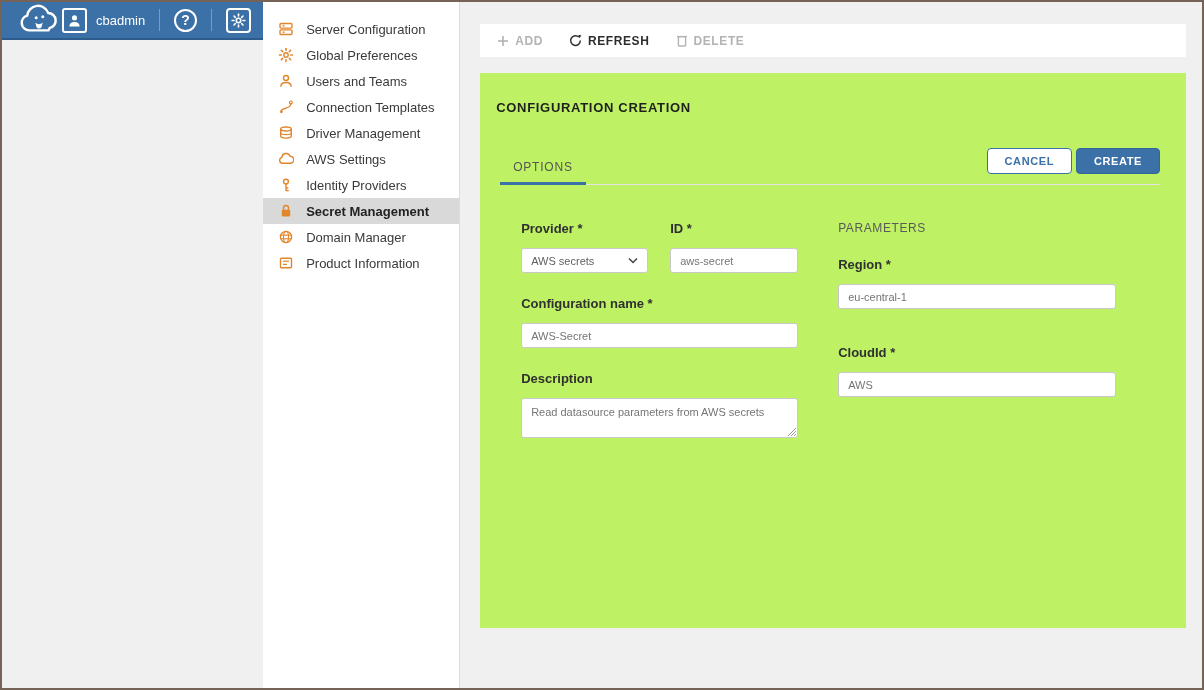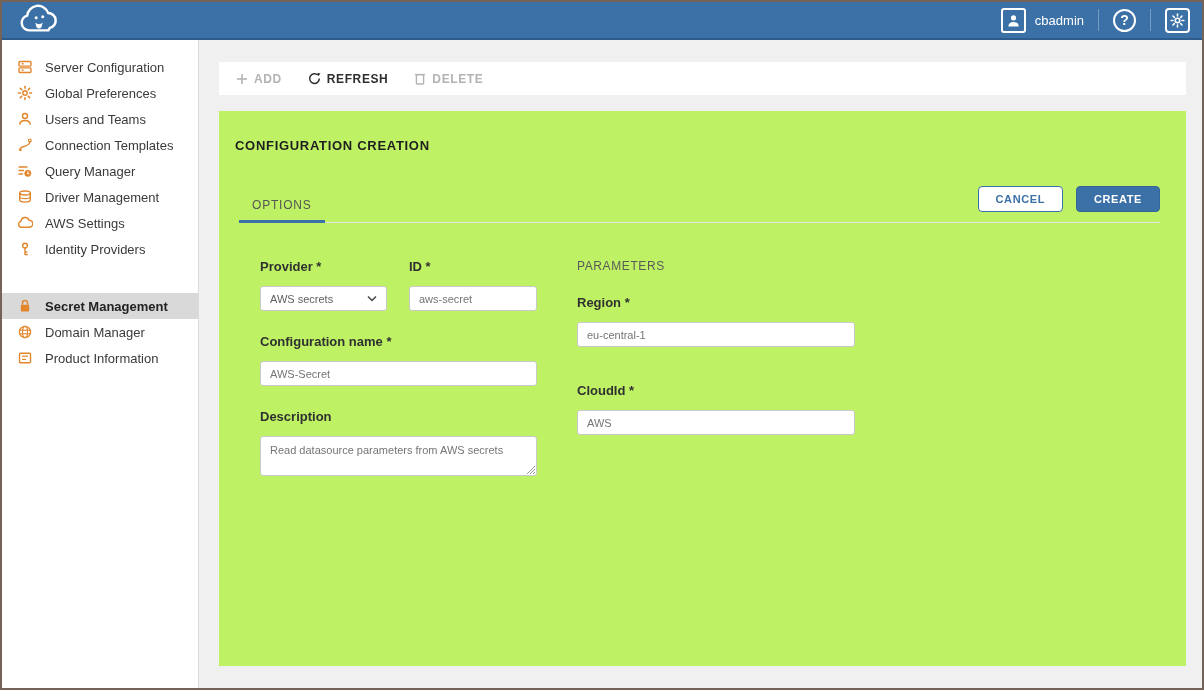--- a/index.html
+++ b/index.html
@@ -1,48 +1,48 @@
 <!DOCTYPE html>
 <html><head>
 <meta charset="utf-8">
 <style>
   * { margin:0; padding:0; box-sizing:border-box; }
   html,body { width:1204px; height:690px; font-family:"Liberation Sans", sans-serif; }
-  .app { width:1204px; height:690px; border:2px solid #756358; display:flex; flex-direction:column; background:#f0f0f0; overflow:hidden; }
+  .app { width:1204px; height:690px; border:2px solid #756358; display:flex; flex-direction:row; background:#f0f0f0; overflow:hidden; }
 
   
   .header { height:38px; background:#3b71a6; border-bottom:2px solid #2d5b8c; display:flex; align-items:center; justify-content:space-between; flex:0 0 auto; padding:0 12px 0 14px; }
   .logo { display:flex; align-items:center; }
   .hdr-right { display:flex; align-items:center; }
   .hdr-user { display:flex; align-items:center; cursor:pointer; }
   .avatar-box { width:25px; height:25px; border:2px solid #fff; border-radius:3px; display:flex; align-items:center; justify-content:center; }
   .username { color:#fff; font-size:13px; margin-left:9px; }
   .hdr-sep { width:1px; height:22px; background:rgba(255,255,255,0.3); margin:0 14px; }
   .help-circle { width:23px; height:23px; border:2px solid #fff; border-radius:50%; color:#fff; font-size:14px; font-weight:bold; display:flex; align-items:center; justify-content:center; cursor:pointer; }
   .gear-box { width:25px; height:25px; border:2px solid #fff; border-radius:4px; display:flex; align-items:center; justify-content:center; cursor:pointer; }
 
   
   .body { flex:1; display:flex; min-height:0; }
   .sidebar { width:197px; background:#fff; border-right:1px solid #dcdcdc; padding-top:14px; flex:0 0 auto; }
   .side-item { height:26px; display:flex; align-items:center; padding-left:14px; font-size:13px; color:#3a3a3a; cursor:pointer; white-space:nowrap; }
   .side-item .ic { width:17px; height:17px; margin-right:12px; display:flex; align-items:center; justify-content:center; flex:0 0 auto; }
-  .side-item.selected { background:#d9d9d9; font-weight:bold; color:#222;margin-top:31px; }
+  .side-item.selected { background:#d9d9d9; font-weight:bold; color:#222; }
 
   .main { flex:1; display:flex; flex-direction:column; background:#f0f0f0; min-width:0; }
 
   
   .toolbar { margin:22px 16px 0 20px; background:#fff; height:33px; display:flex; align-items:center; padding-left:17px; }
   .tbtn { display:flex; align-items:center; gap:6px; font-size:12px; font-weight:bold; letter-spacing:0.6px; margin-right:26px; cursor:pointer; background:none; border:none; font-family:inherit; }
   .tbtn.disabled { color:#b3b3b3; }
   .tbtn.active { color:#2e2e2e; }
 
   
   .panel { margin:16px 16px 0 20px; background:#bef264; height:555px; position:relative; }
   .panel-title { padding:27px 0 0 16px; font-size:13px; font-weight:bold; letter-spacing:0.7px; color:#1f1f1f; }
-  .panel-actions { display:flex; justify-content:flex-end; gap:13px; margin:33px 26px 0 0; height:26px; }
+  .panel-actions { display:flex; justify-content:flex-end; gap:4px; margin:33px 26px 0 0; height:26px; }
   .btn { height:26px; border-radius:4px; font-size:11px; font-weight:bold; letter-spacing:0.6px; padding:0 17px; cursor:pointer; font-family:inherit; }
   .btn.cancel { background:#fff; border:1px solid #3b71a6; color:#3b71a6; }
   .btn.create { background:#3b71a6; border:1px solid #34669a; color:#fff; }
   .tab-row { margin:-14px 26px 0 20px; border-bottom:1px solid #e2e2e2; display:flex; align-items:flex-end; }
   .tab { font-size:12px; letter-spacing:0.8px; color:#555; padding:0 13px 8px 13px; border-bottom:3px solid #3b71a6; margin-bottom:-1px; cursor:pointer; }
 
   
   .form { display:flex; margin:36px 0 0 41px; gap:40px; }
   .col-left { width:277px; flex:0 0 auto; }
   .col-right { width:278px; flex:0 0 auto; }
@@ -151,34 +151,20 @@
               <path d="M3.2 12.5 C2 8.5 14 10.5 12.8 4" fill="none" stroke="#e2862c" stroke-width="1.4"></path>
               <circle cx="3.4" cy="12.8" r="1.4" fill="#e2862c"></circle>
               <circle cx="12.8" cy="3.4" r="1.4" fill="none" stroke="#e2862c" stroke-width="1.2"></circle>
             </svg>
           </span>
         <span>Connection Templates</span>
       </div>
       <div class="side-item">
         <span class="ic">
             <svg width="16" height="16" viewBox="0 0 16 16">
-              <g stroke="#e2862c" stroke-width="1.4" stroke-linecap="round">
-                <line x1="2" y1="4" x2="10" y2="4"></line>
-                <line x1="2" y1="7.5" x2="6.5" y2="7.5"></line>
-                <line x1="2" y1="11" x2="5.5" y2="11"></line>
-              </g>
-              <circle cx="10.8" cy="10.3" r="3.4" fill="#e2862c"></circle>
-              <path d="M10.8 8.6 v1.8 l1.4 0.9" fill="none" stroke="#fff" stroke-width="1.1"></path>
-            </svg>
-          </span>
-        <span>Query Manager</span>
-      </div>
-      <div class="side-item">
-        <span class="ic">
-            <svg width="16" height="16" viewBox="0 0 16 16">
               <ellipse cx="8" cy="4" rx="5.3" ry="2" fill="none" stroke="#e2862c" stroke-width="1.4"></ellipse>
               <path d="M2.7 4 v7 c0 1.2 2.4 2.1 5.3 2.1 s5.3-0.9 5.3-2.1 v-7" fill="none" stroke="#e2862c" stroke-width="1.4"></path>
               <path d="M2.7 7.5 c0 1.2 2.4 2.1 5.3 2.1 s5.3-0.9 5.3-2.1" fill="none" stroke="#e2862c" stroke-width="1.2"></path>
             </svg>
           </span>
         <span>Driver Management</span>
       </div>
       <div class="side-item">
         <span class="ic">
             <svg width="16" height="16" viewBox="0 0 16 16">

